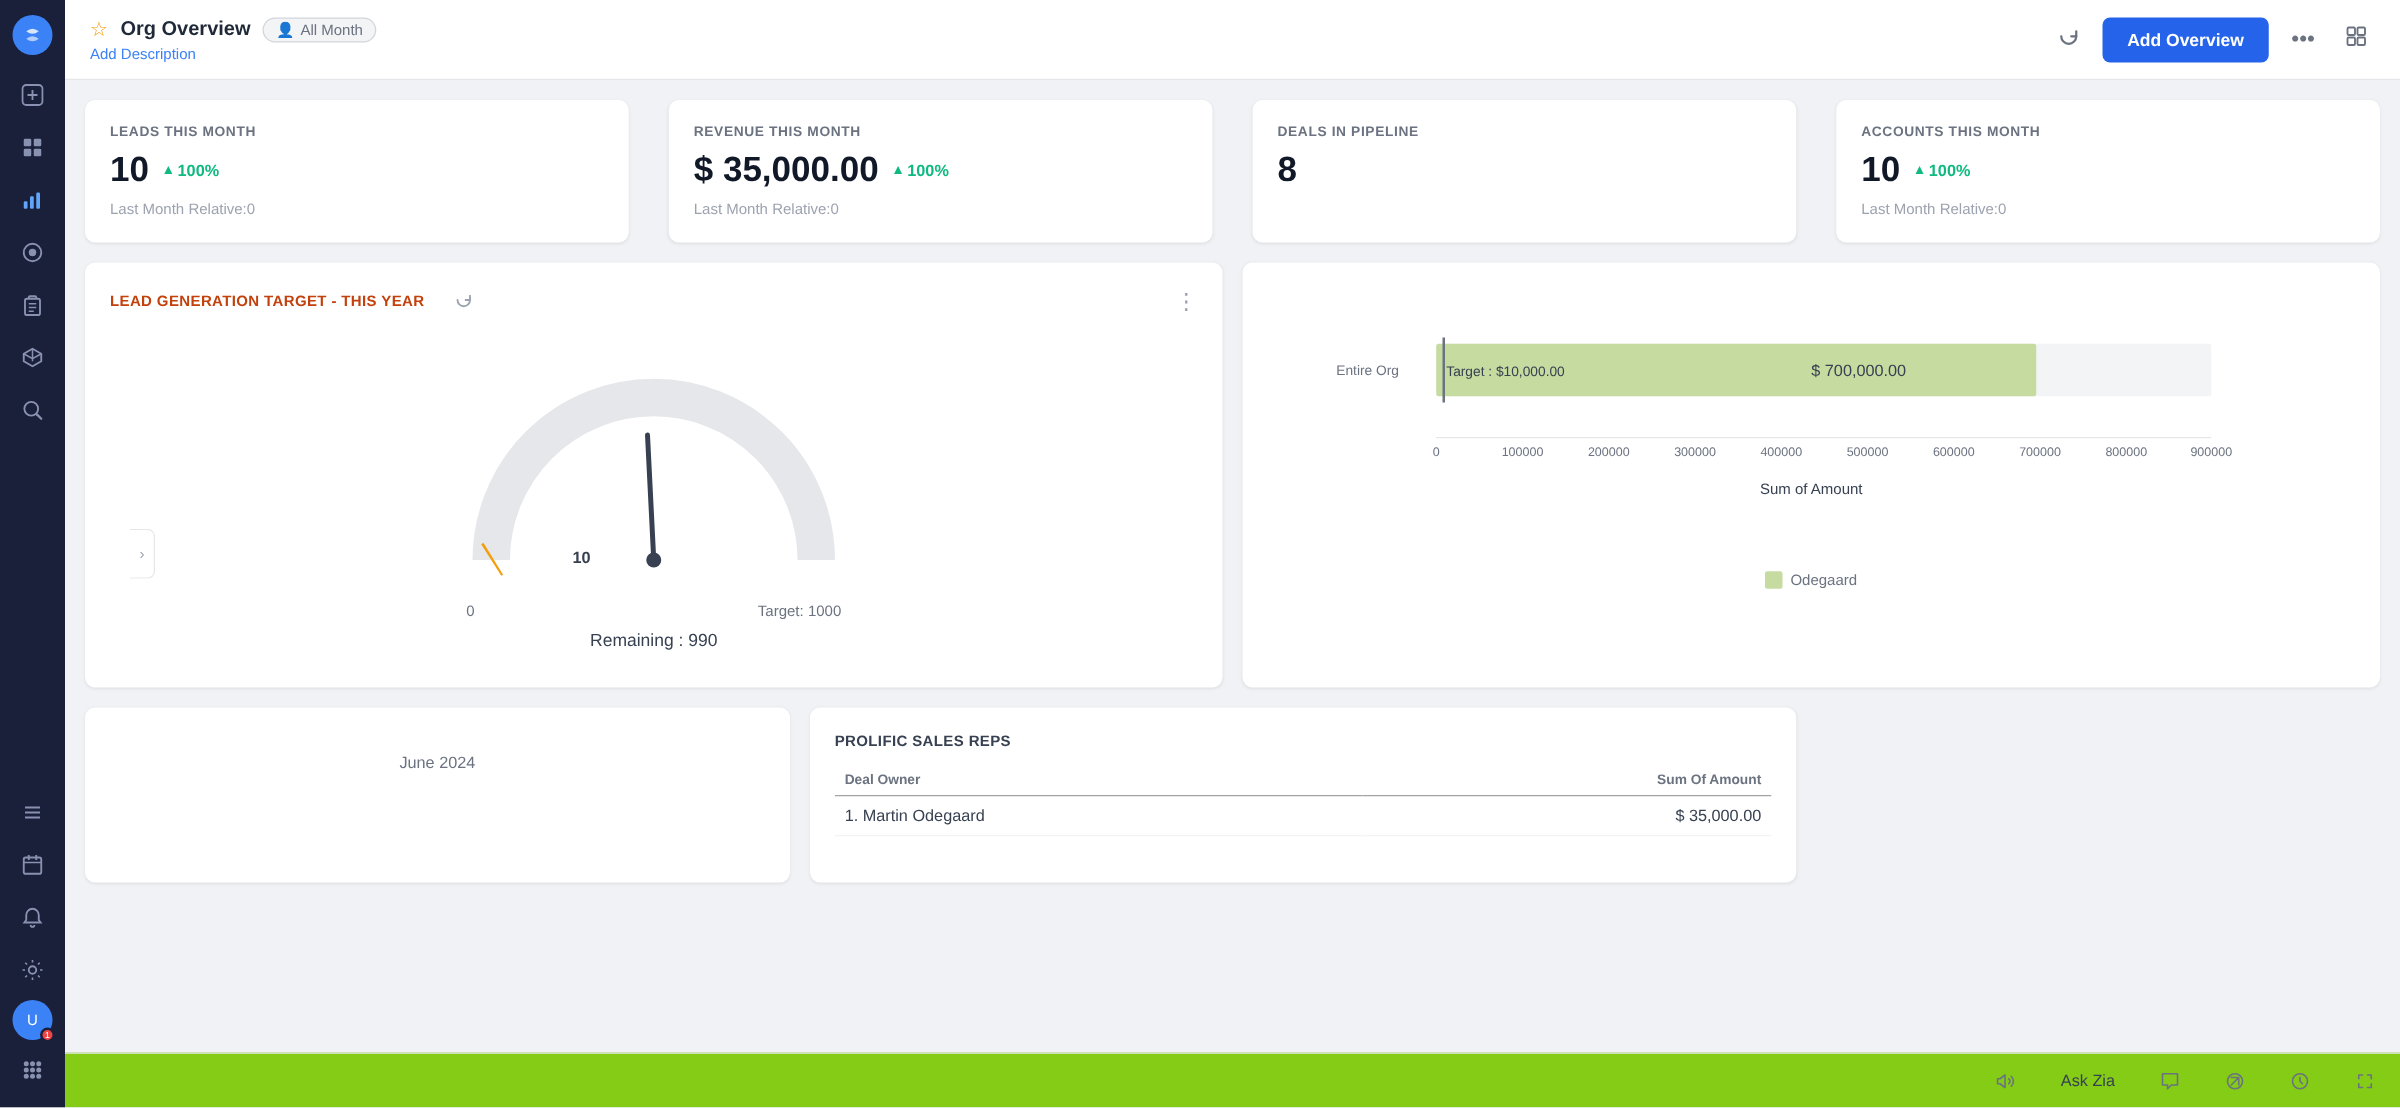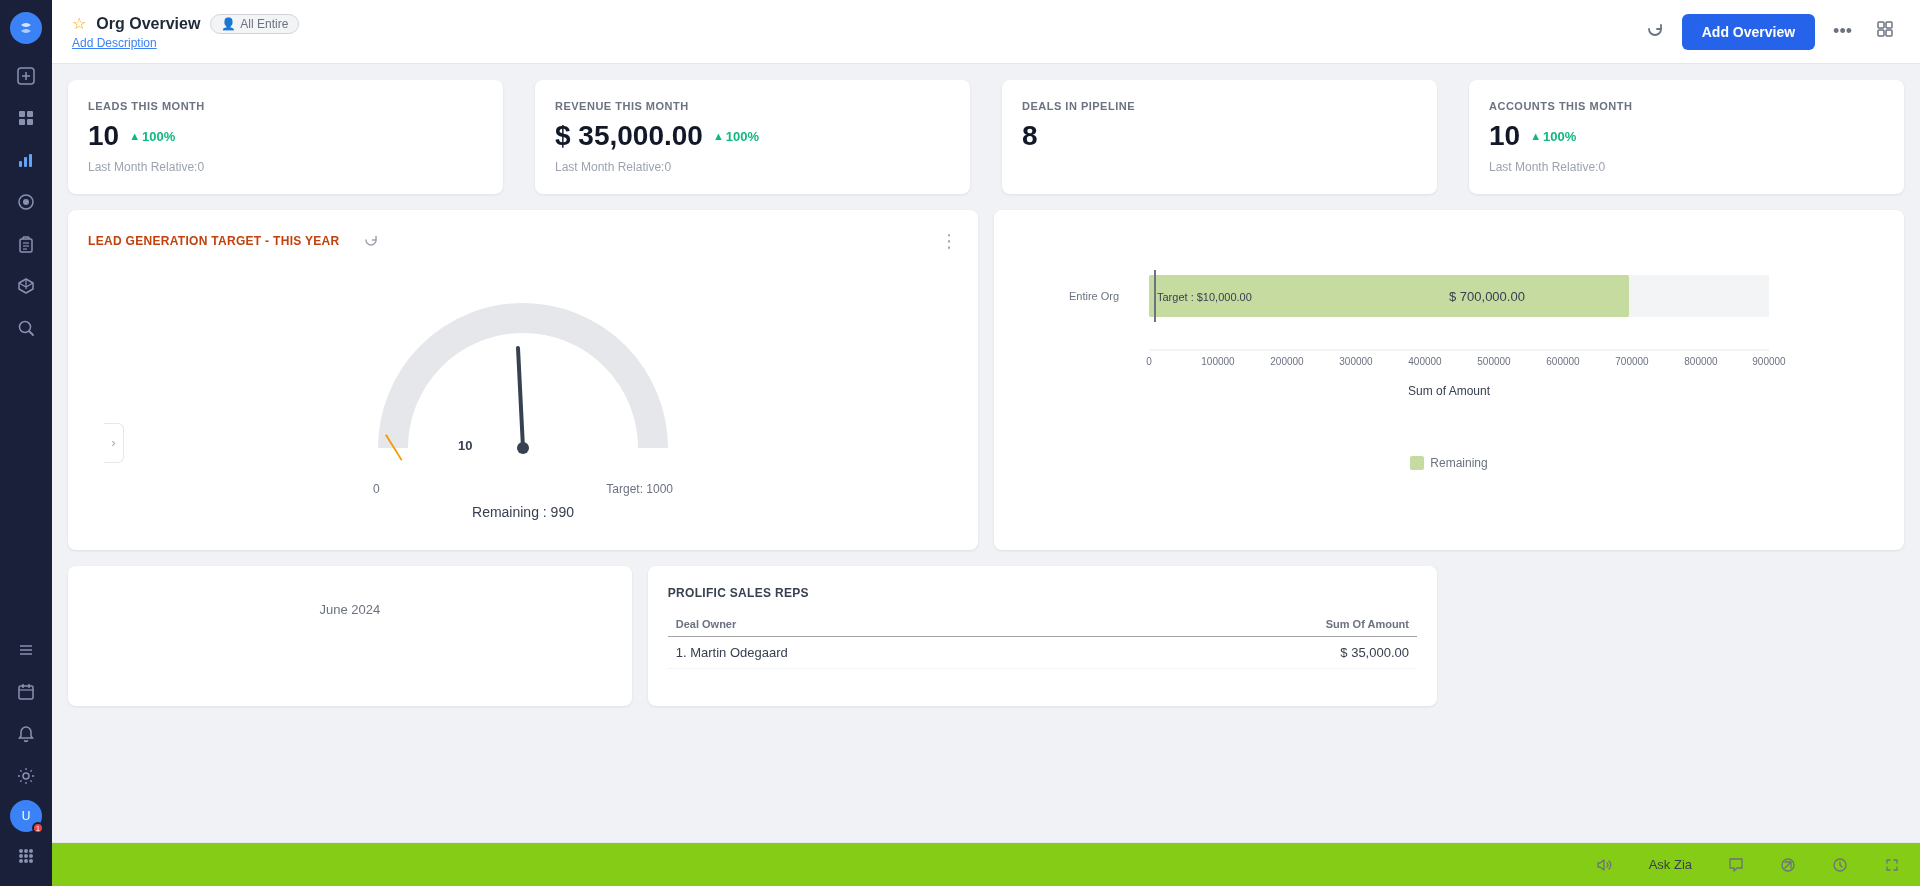--- a/index.html
+++ b/index.html
@@ -101,21 +101,20 @@
       font-size: 12px;
       color: #6b7280;
       display: flex;
       align-items: center;
       gap: 4px;
     }
     .topbar-desc {
       font-size: 12px;
       color: #3b82f6;
       cursor: pointer;
-      text-decoration: underline;
     }
     .topbar-right {
       display: flex;
       align-items: center;
       gap: 12px;
     }
     .btn-refresh {
       background: none;
       border: none;
       cursor: pointer;
@@ -505,21 +504,21 @@
 
 <div class="main">
 
   <div class="topbar">
     <div class="topbar-left">
       <div class="topbar-title-row">
         <span class="topbar-star">☆</span>
         <span class="topbar-title">Org Overview</span>
         <div class="topbar-badge">
           <span>👤</span>
-          <span>All Entire</span>
+          <span>All Month</span>
         </div>
       </div>
       <span class="topbar-desc">Add Description</span>
     </div>
     <div class="topbar-right">
       <button class="btn-refresh" title="">
         <svg width="18" height="18" viewBox="0 0 18 18" fill="none">
           <path d="M15 9A6 6 0 113 9" stroke="#6b7280" stroke-width="1.8" stroke-linecap="round"></path>
           <path d="M15 5v4h-4" stroke="#6b7280" stroke-width="1.8" stroke-linecap="round" stroke-linejoin="round"></path>
         </svg>
@@ -642,21 +641,21 @@
             <text x="425" y="125" font-size="10" fill="#6b7280" text-anchor="middle">500000</text>
             <text x="494" y="125" font-size="10" fill="#6b7280" text-anchor="middle">600000</text>
             <text x="563" y="125" font-size="10" fill="#6b7280" text-anchor="middle">700000</text>
             <text x="632" y="125" font-size="10" fill="#6b7280" text-anchor="middle">800000</text>
             <text x="700" y="125" font-size="10" fill="#6b7280" text-anchor="middle">900000</text>
 
             <text x="380" y="155" font-size="12" fill="#374151" text-anchor="middle">Sum of Amount</text>
           </svg>
           <div class="bar-chart-legend">
             <div class="legend-dot" style="background:#c5dba0;"></div>
-            <span class="legend-label">Remaining</span>
+            <span class="legend-label">Odegaard</span>
           </div>
         </div>
       </div>
     </div>
 
     <div class="bottom-row">
 
       <div class="bottom-panel">
         <div class="bottom-sub">June 2024</div>
       </div>

